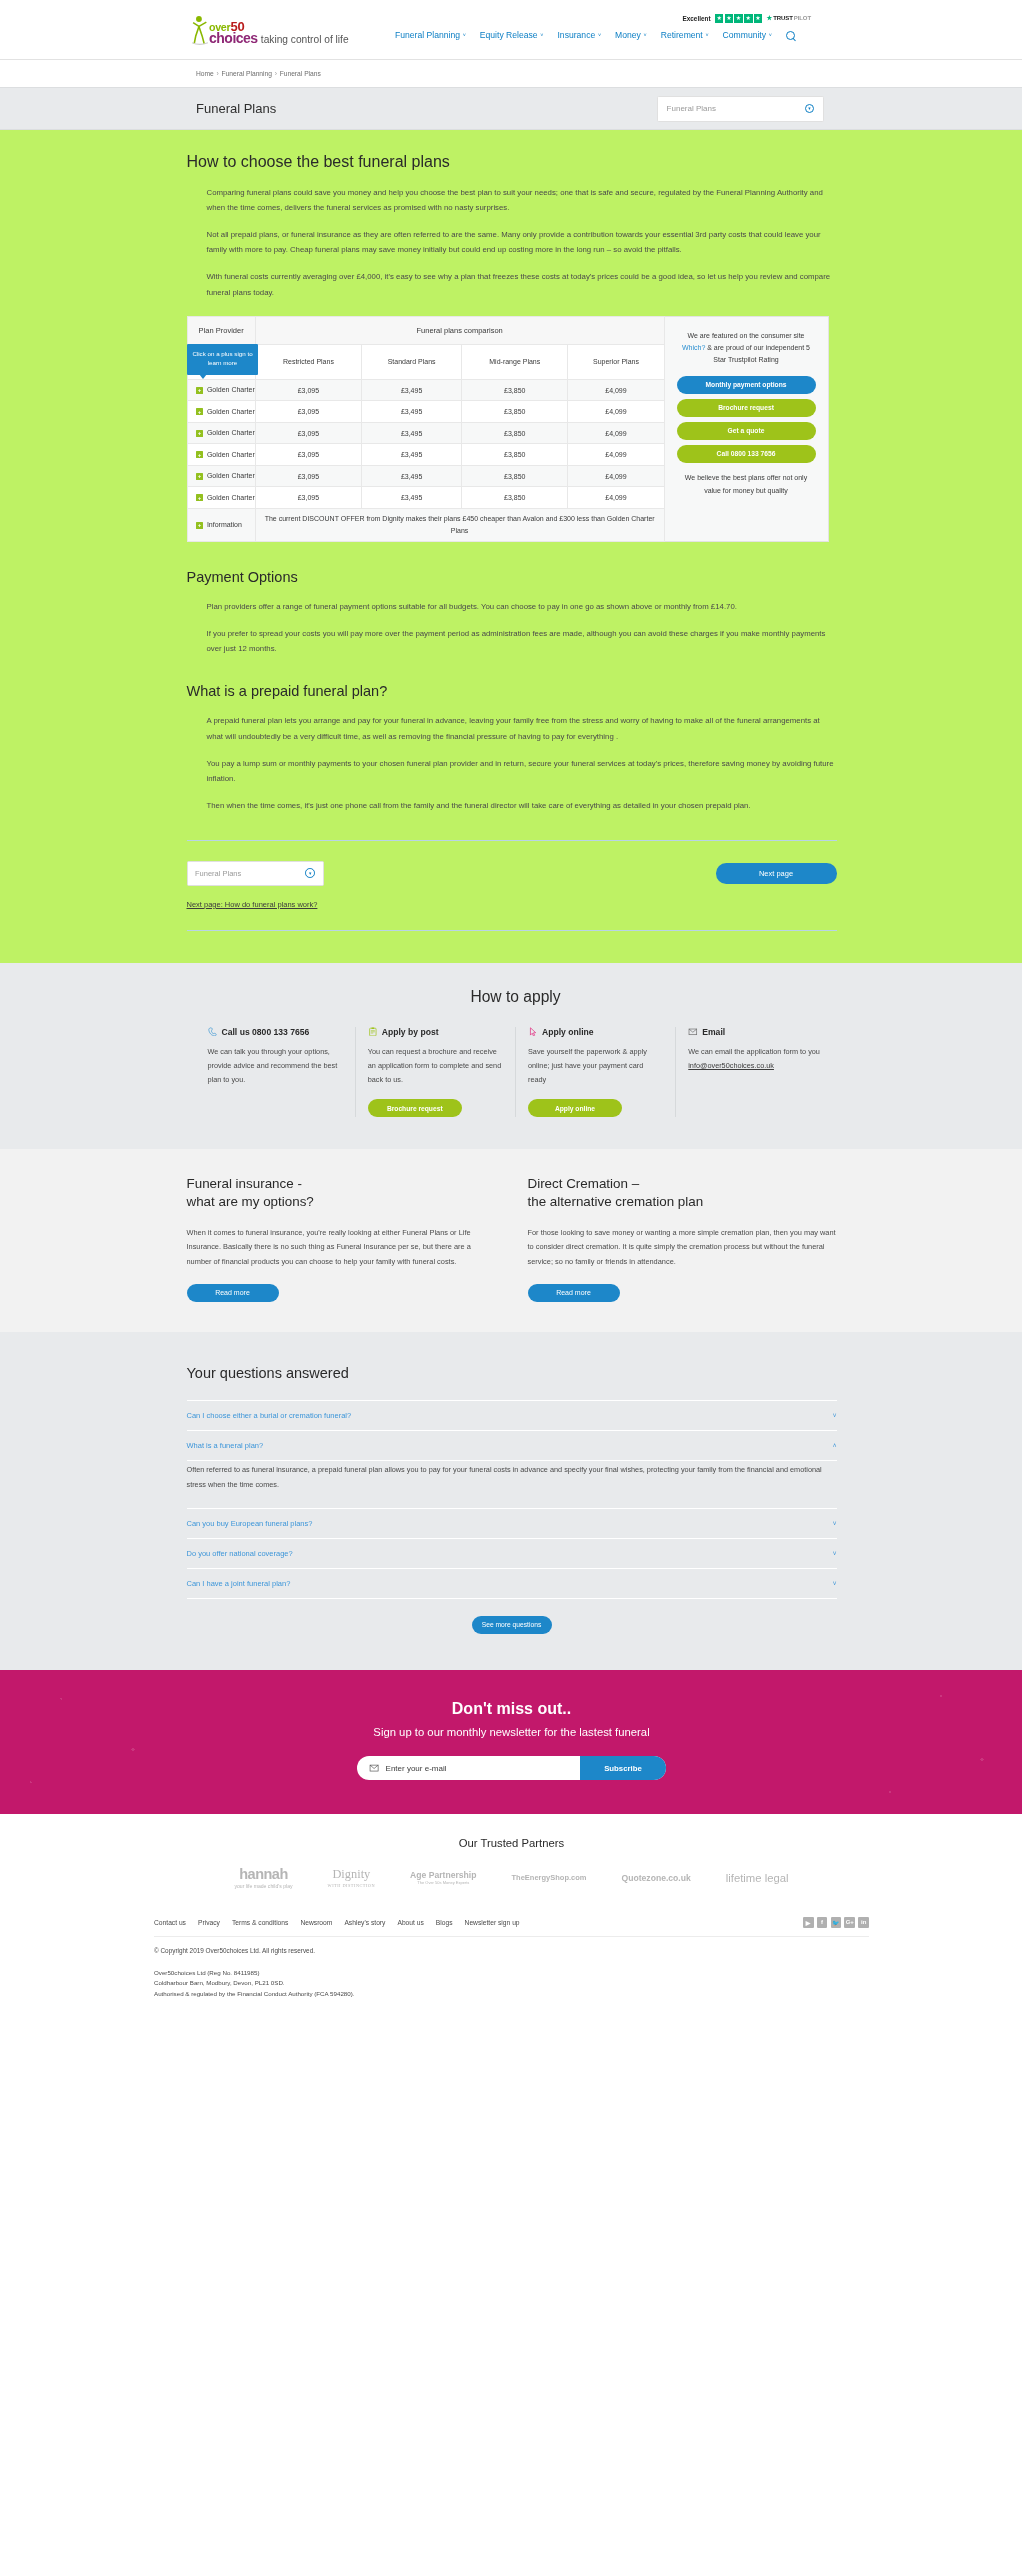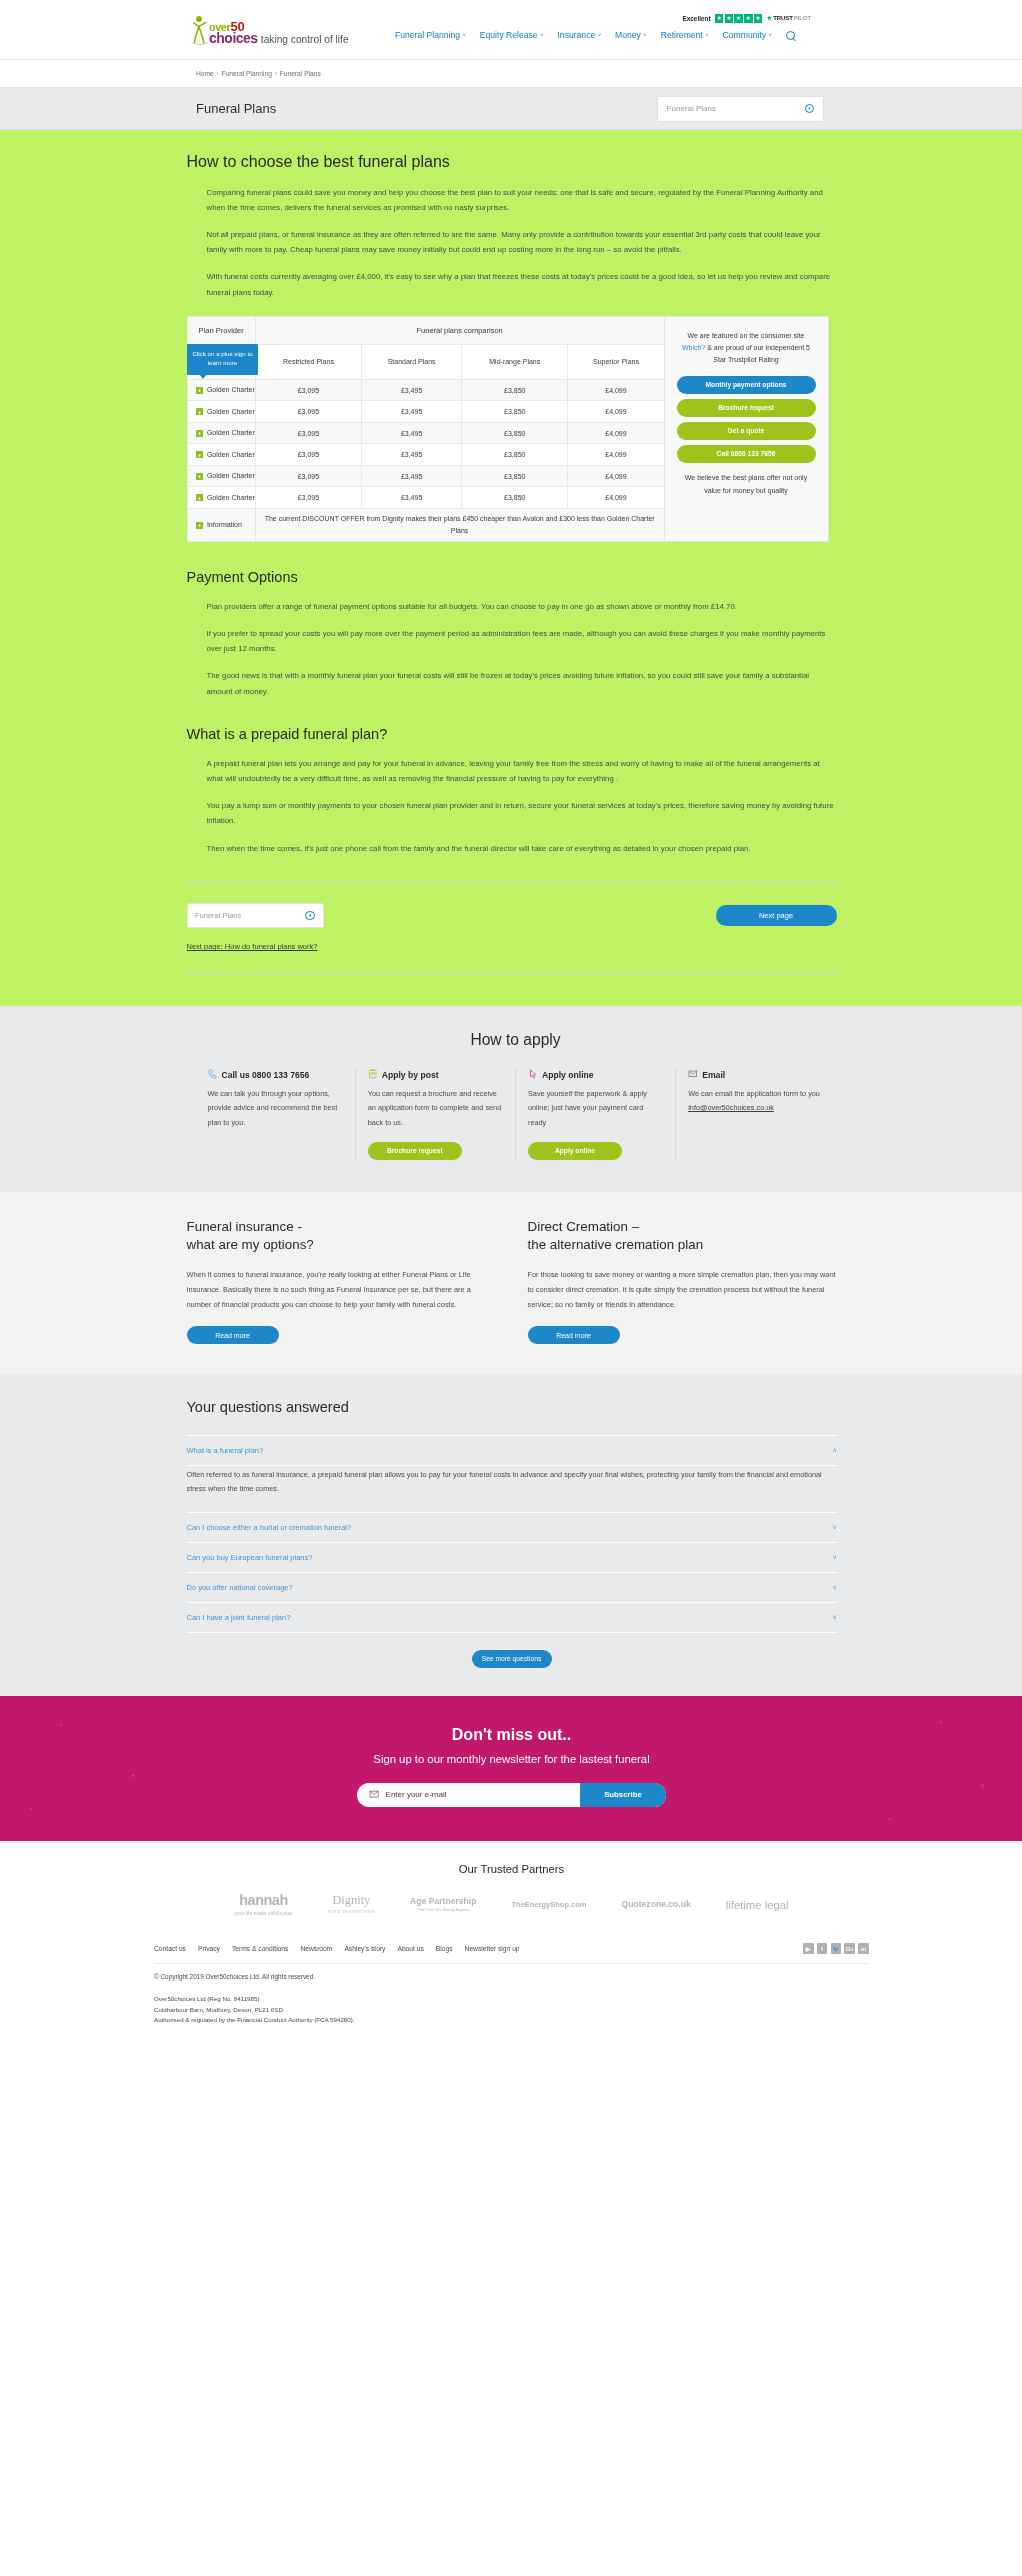--- a/index.html
+++ b/index.html
@@ -272,21 +272,21 @@
   }
   .twocol-item p { font-size: 7.4px; line-height: 2.0; color: #4a4a4a; }
   .btn-readmore {
     margin-top: 14px; background: #1d87c9; color: #fff; border: none;
     border-radius: 9px; width: 92px; height: 18px; font-size: 7px;
     cursor: pointer; font-family: "Liberation Sans", sans-serif;
   }
 
   
   .faq-sect { background: #e8eaec; padding: 25px 0 28px 0; }
-  .faq-wrap { width: 650px; margin: 0 auto; }
+  .faq-wrap { width: 650px; margin: 8px auto; }
   .faq-sect h2 { font-size: 14.5px; font-weight: 400; color: #2a2a2a; margin-bottom: 19.3px; }
   .faq-item { border-top: 1.1px solid #ffffff; }
   .faq-q {
     height: 29px; display: flex; align-items: center; justify-content: space-between;
     font-size: 7.5px; color: #3d96d9; cursor: pointer;
   }
   .faq-chev { font-size: 6.4px; color: #3d96d9; }
   .faq-a {
     font-size: 7.3px; line-height: 2.0; color: #4a4a4a;
     padding-bottom: 15px; padding-top: 2.1px;
@@ -543,21 +543,20 @@
         <button class="pill green">Brochure request</button>
         <button class="pill green">Get a quote</button>
         <button class="pill green">Call 0800 133 7656</button>
         <div class="blurb2">We believe the best plans offer not only value for money but quality</div>
       </div>
     </div>
 
     <h2 class="sect2">Payment Options</h2>
     <p class="body">Plan providers offer a range of funeral payment options suitable for all budgets. You can choose to pay in one go as shown above or monthly from £14.70.</p>
     <p class="body">If you prefer to spread your costs you will pay more over the payment period as administration fees are made, although you can avoid these charges if you make monthly payments over just 12 months.</p>
-    <p class="body">The good news is that with a monthly funeral plan your funeral costs will still be frozen at today's prices avoiding future inflation, so you could still save your family a substantial amount of money.</p>
 
     <h2 class="sect2">What is a prepaid funeral plan?</h2>
     <p class="body">A prepaid funeral plan lets you arrange and pay for your funeral in advance, leaving your family free from the stress and worry of having to make all of the funeral arrangements at what will undoubtedly be a very difficult time, as well as removing the financial pressure of having to pay for everything .</p>
     <p class="body">You pay a lump sum or monthly payments to your chosen funeral plan provider and in return, secure your funeral services at today's prices, therefore saving money by avoiding future inflation.</p>
     <p class="body">Then when the time comes, it's just one phone call from the family and the funeral director will take care of everything as detailed in your chosen prepaid plan.</p>
 
     <div class="navdivider">
       <div class="nextrow">
         <div class="sel-small">
           <span>Funeral Plans</span>
@@ -646,32 +645,32 @@
     </div>
   </div>
 </div>
 
 <div class="faq-sect">
   <div class="faq-wrap">
     <h2>Your questions answered</h2>
 
     <div class="faq-item">
       <div class="faq-q">
+        <span>Can I choose either a burial or cremation funeral?</span>
+        <span class="faq-chev">˅</span>
+      </div>
+    </div>
+
+    <div class="faq-item">
+      <div class="faq-q">
         <span>What is a funeral plan?</span>
         <span class="faq-chev">˄</span>
       </div>
       <div class="faq-bottomline"></div>
       <div class="faq-a">Often referred to as funeral insurance,  a prepaid funeral plan allows you to pay for your funeral costs in advance and specify your final wishes, protecting your family from the financial and emotional stress when the time comes.</div>
-    </div>
-
-    <div class="faq-item">
-      <div class="faq-q">
-        <span>Can I choose either a burial or cremation funeral?</span>
-        <span class="faq-chev">˅</span>
-      </div>
     </div>
 
     <div class="faq-item">
       <div class="faq-q">
         <span>Can you buy European funeral plans?</span>
         <span class="faq-chev">˅</span>
       </div>
     </div>
 
 

